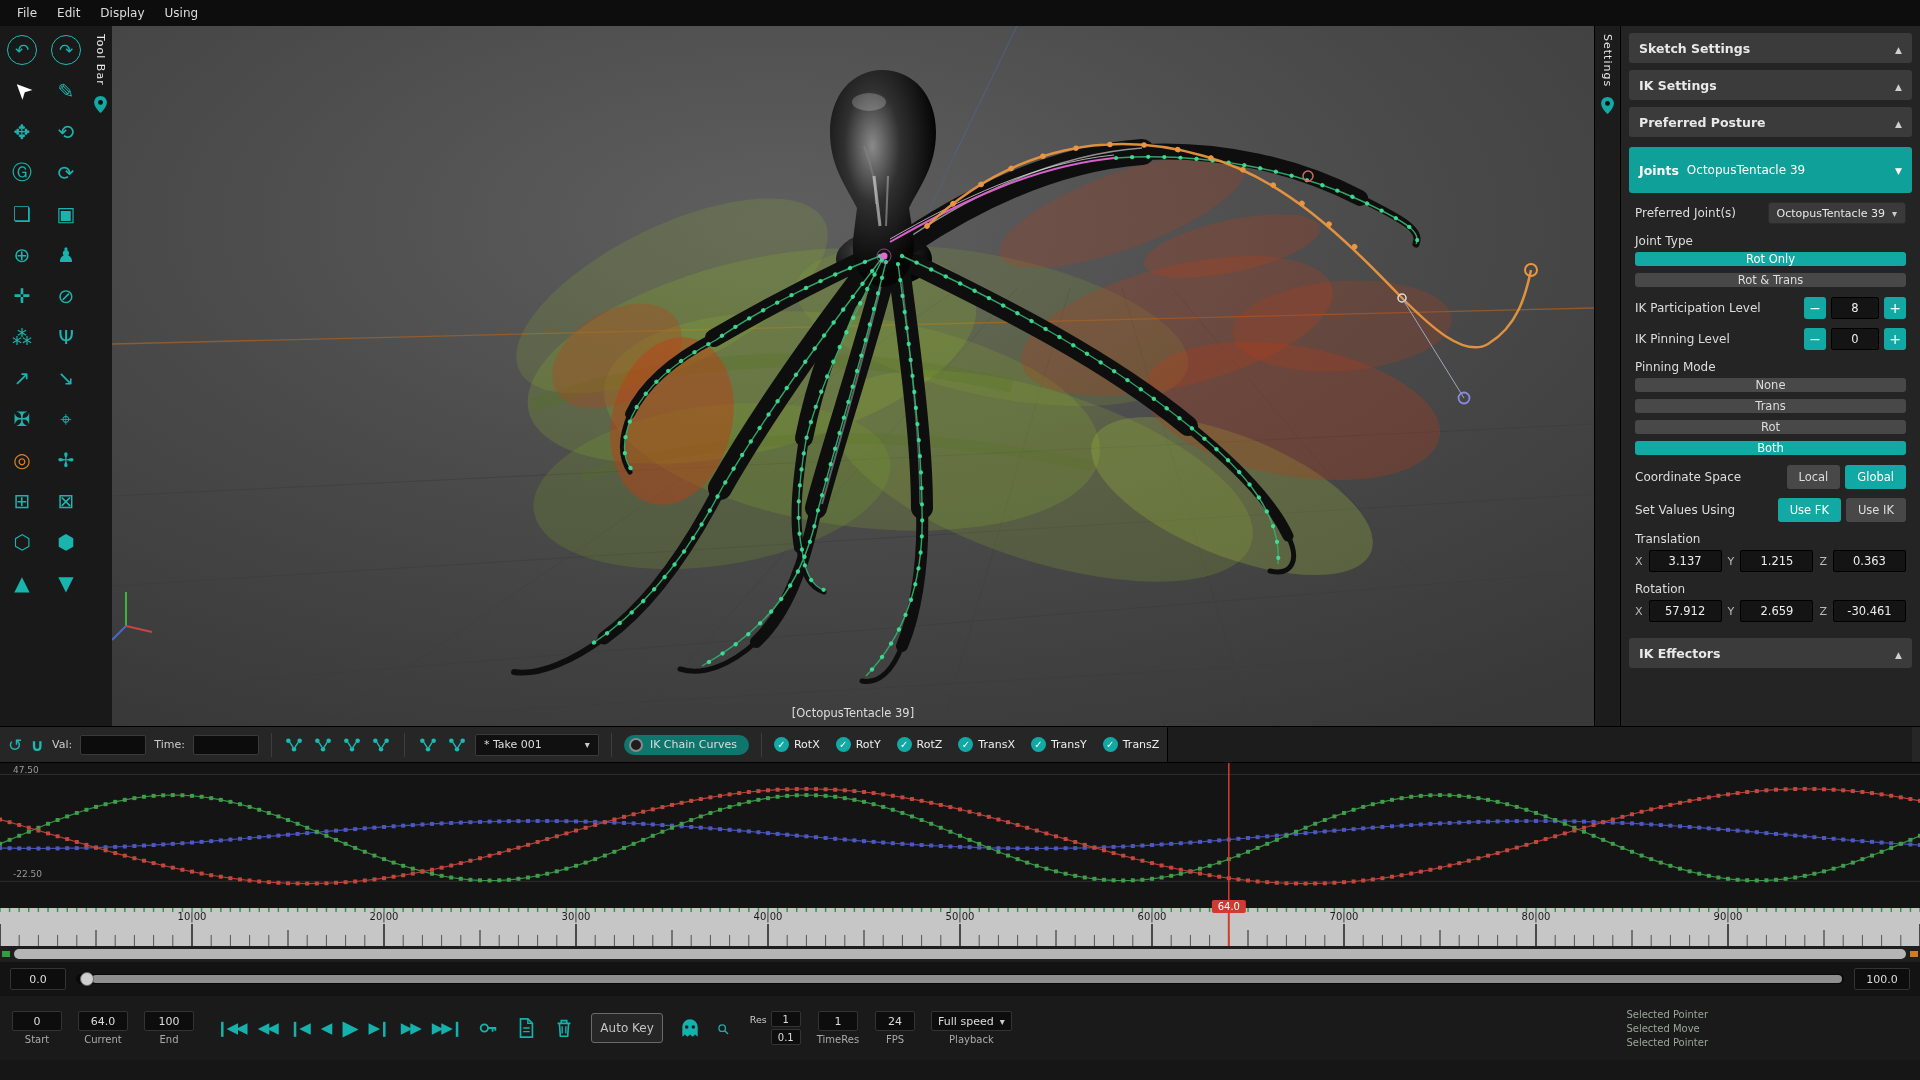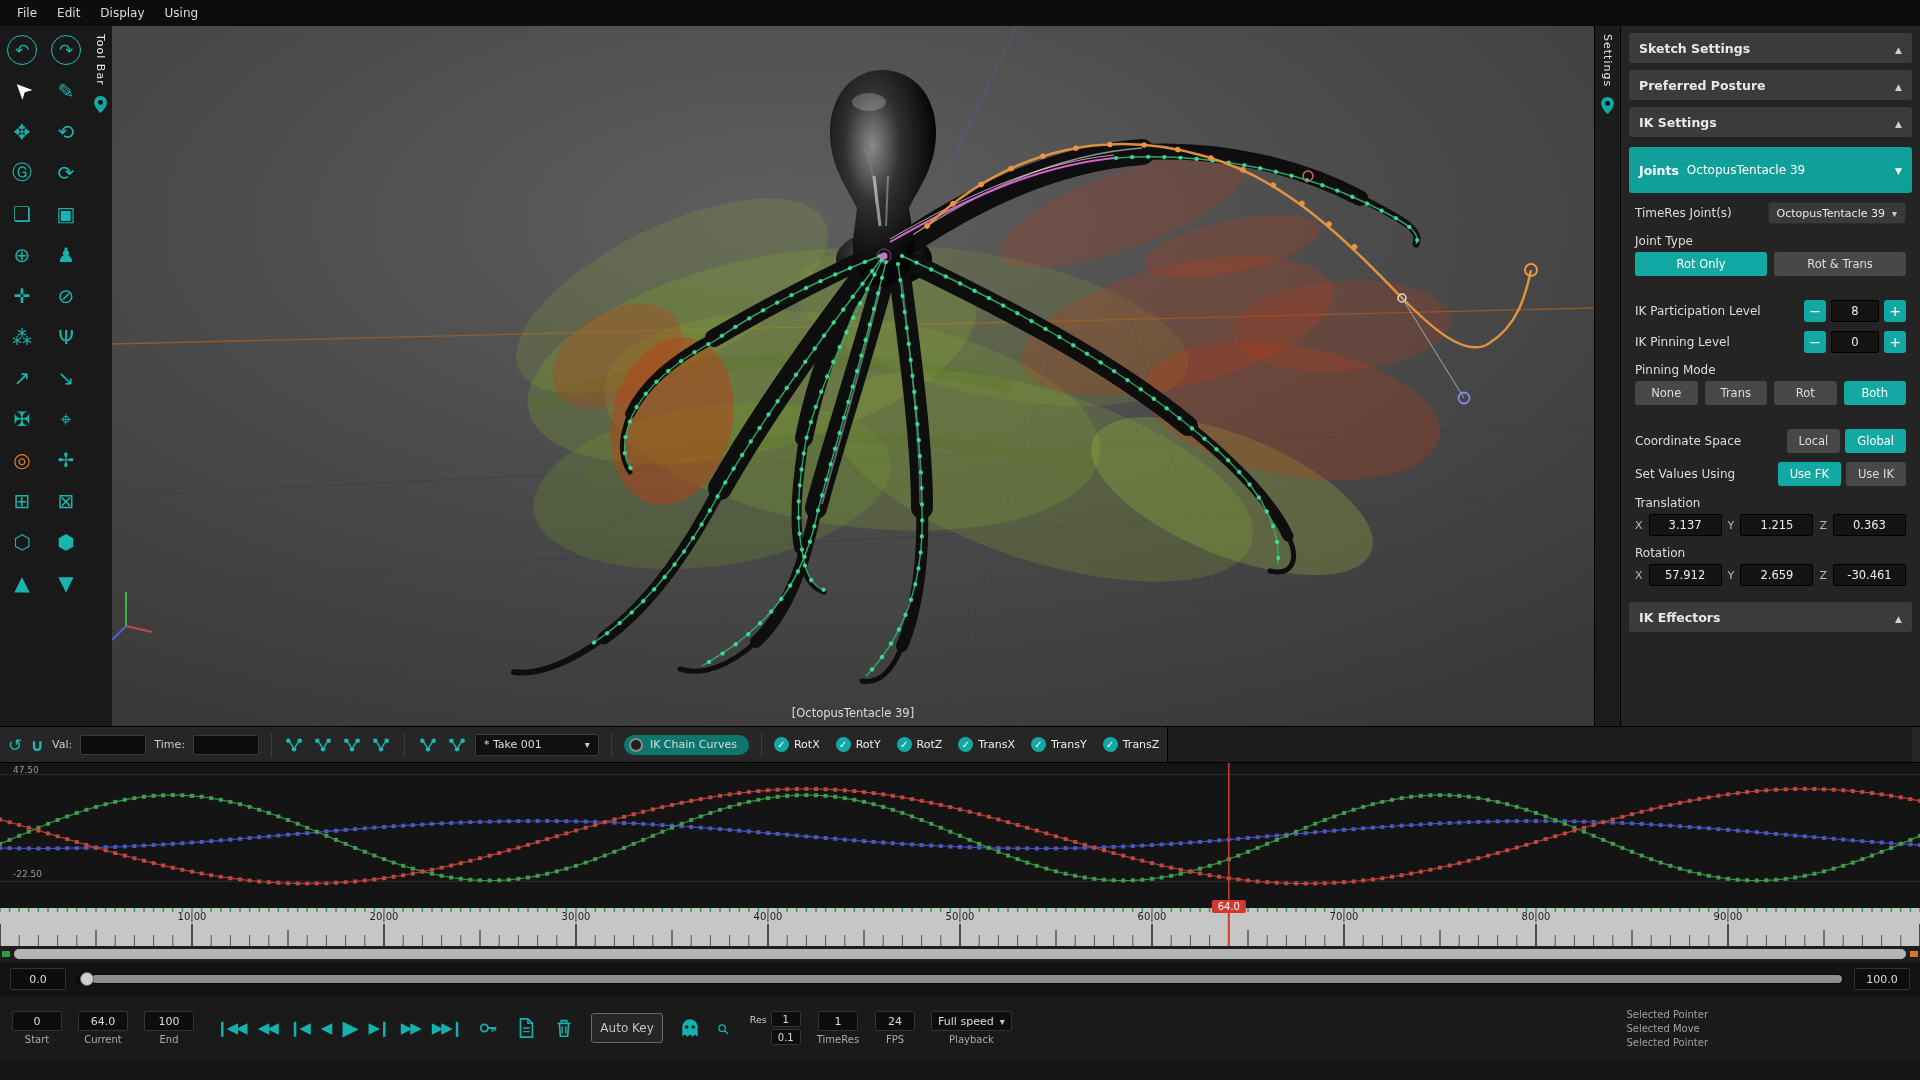--- a/index.html
+++ b/index.html
@@ -40,21 +40,21 @@
   .chev-up::after { content:"▲"; font-size:9px; color:#cfcfcf; }
   .chev-down::after { content:"▼"; font-size:9px; color:#fff; }
   .joints-head { height:46px; margin:10px 8px 8px; background:#0fa09a; border-radius:3px; display:flex; align-items:center; padding:0 10px; gap:8px; color:#fff; cursor:pointer; }
   .joints-head .jl { font-weight:bold; font-size:12.5px; }
   .joints-head .jv { font-size:12px; flex:1; }
   .p-row { display:flex; align-items:center; justify-content:space-between; margin:9px 14px; color:#ddd; }
   .p-label { font-size:12px; color:#ddd; }
   .p-sub { font-size:12px; color:#ddd; margin:10px 14px 4px; }
   .dd { background:#3a3a3a; border:1px solid #2b2b2b; border-radius:3px; height:22px; display:flex; align-items:center; padding:0 8px; font-size:11px; color:#e8e8e8; gap:7px; cursor:pointer; }
   .caret::after { content:"▾"; font-size:10px; color:#ccc; }
-  .seg-row { display:flex; gap:7px; margin:4px 14px 24px; }
+  .seg-row { display:flex; gap:7px; margin:4px 14px 10px;flex-direction:column; }
   .seg { flex:1; height:24px; border-radius:3px; background:#484848; color:#ddd; font-size:11.5px; display:flex; align-items:center; justify-content:center; cursor:pointer; }
   .seg.sel { background:#12a9a4; color:#fff; }
   .seg.fix { flex:none; padding:0 12px; }
   .stepper { display:flex; align-items:center; gap:5px; }
   .step-btn { width:22px; height:22px; background:#12a9a4; border-radius:3px; color:#fff; font-size:14px; display:flex; align-items:center; justify-content:center; cursor:pointer; }
   .val-box { background:#141414; border:1px solid #000; border-radius:2px; height:22px; min-width:48px; display:flex; align-items:center; justify-content:center; font-size:11.5px; color:#eee; padding:0 6px; }
   .xyz-row { display:flex; align-items:center; gap:6px; margin:4px 14px 6px; }
   .xyz-l { color:#bbb; font-size:11px; }
   .xyz-row .val-box { flex:1; }
 
@@ -397,37 +397,37 @@
       <svg class="pin" data-name="settings-pin-icon">
           <use href="#pin-sym"></use>
         </svg>
     </div>
 
     <div class="panel" data-name="settings-panel">
       <div class="sec-head" data-name="section-sketch-settings">
         <span>Sketch Settings</span>
           <span class="chev-up" data-name="collapse-icon"></span>
       </div>
+      <div class="sec-head" data-name="section-ik-settings">
+        <span>IK Settings</span>
+          <span class="chev-up" data-name="collapse-icon"></span>
+      </div>
       <div class="sec-head" data-name="section-preferred-posture">
         <span>Preferred Posture</span>
-          <span class="chev-up" data-name="collapse-icon"></span>
-      </div>
-      <div class="sec-head" data-name="section-ik-settings">
-        <span>IK Settings</span>
           <span class="chev-up" data-name="collapse-icon"></span>
       </div>
 
       <div class="joints-head" data-name="joints-dropdown">
         <span class="jl">Joints</span>
         <span class="jv">OctopusTentacle 39</span>
         <span class="chev-down" data-name="chevron-down-icon"></span>
       </div>
 
       <div class="p-row">
-        <span class="p-label" data-name="selected-joint-field-label">TimeRes Joint(s)</span>
+        <span class="p-label" data-name="selected-joint-field-label">Preferred Joint(s)</span>
         <span class="dd caret" data-name="selected-joint-dropdown">
             <span>OctopusTentacle 39</span>
           </span>
       </div>
 
       <div class="p-sub" data-name="joint-type-label">Joint Type</div>
       <div class="seg-row">
         <span class="seg sel" data-name="joint-type-rot-only-button">Rot Only</span>
         <span class="seg" data-name="joint-type-rot-trans-button">Rot &amp; Trans</span>
       </div>

